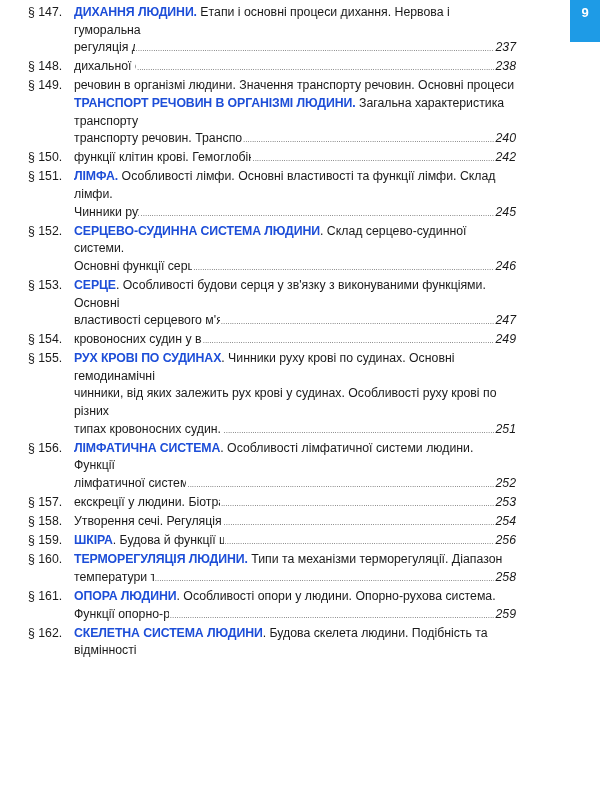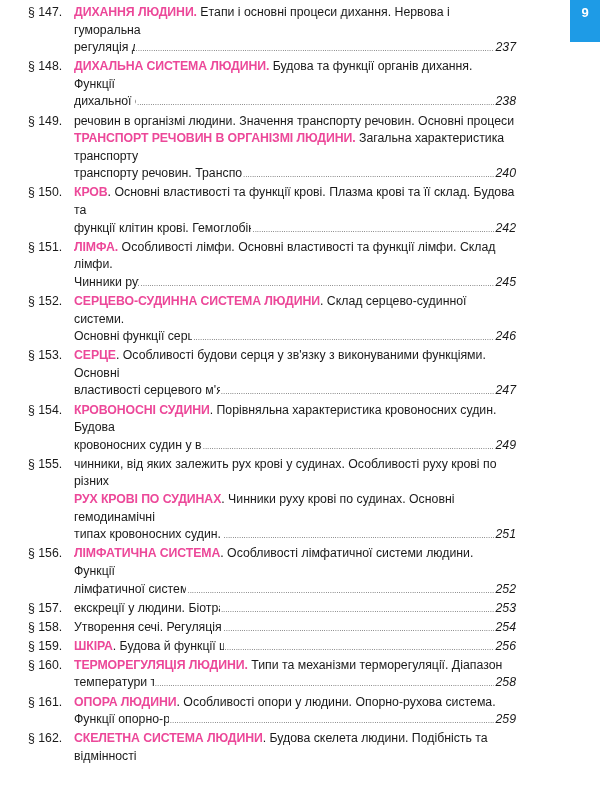--- a/index.html
+++ b/index.html
@@ -12,21 +12,21 @@
       position: absolute; right: 0; top: 0; width: 30px; height: 42px;
       background: #1e9be6; color: #fff; font-weight: bold; font-size: 13px;
       text-align: center; line-height: 26px;
     }
     .toc {
       position: absolute; left: 20px; top: 4px; width: 496px;
       font-size: 12.3px; line-height: 17.6px;
     }
     .entry { position: relative; padding-left: 54px; margin-bottom: 0.5px; }
     .num { position: absolute; left: 0; top: 0; white-space: nowrap; margin-left: 8px; }
-    .title { color: #ec4899; font-weight: bold; letter-spacing: -0.1px; }
+    .title { color: #1d4ed8; font-weight: bold; letter-spacing: -0.1px; }
     .body-line { display: block; }
     .last-line { display: flex; align-items: baseline; }
     .last-line .txt { white-space: nowrap; flex: 0 1 auto; overflow: hidden; }
     .last-line .dots {
       flex: 1 1 auto; overflow: hidden; white-space: nowrap; margin: 0 1px;
       color: #444; letter-spacing: 0px; font-size: 8px;
     }
     .last-line .dots::before {
       content: "........................................................................................................................................................................................................................................................................................";
     }
@@ -42,40 +42,38 @@
       <span class="num">§ 147.</span>
       <span class="body-line"><span class="title">ДИХАННЯ ЛЮДИНИ.</span> Етапи і основні процеси дихання. Нервова і гуморальна</span>
       <div class="last-line">
         <span class="txt">регуляція дихання</span>
         <span class="dots"></span>
         <span class="pg">237</span>
       </div>
     </div>
     <div class="entry">
       <span class="num">§ 148.</span>
-      <span class="body-line"><span class="title">ДИХАЛЬНА СИСТЕМА ЛЮДИНИ.</span> Будова та функції органів дихання. Функції</span>
       <div class="last-line">
         <span class="txt">дихальної системи</span>
         <span class="dots"></span>
         <span class="pg">238</span>
       </div>
     </div>
     <div class="entry">
       <span class="num">§ 149.</span>
       <span class="body-line">речовин в організмі людини. Значення транспорту речовин. Основні процеси</span>
       <span class="body-line"><span class="title">ТРАНСПОРТ РЕЧОВИН В ОРГАНІЗМІ ЛЮДИНИ.</span> Загальна характеристика транспорту</span>
       <div class="last-line">
         <span class="txt">транспорту речовин. Транспортні позаклітинні рідини в організмі людини</span>
         <span class="dots"></span>
         <span class="pg">240</span>
       </div>
     </div>
     <div class="entry">
       <span class="num">§ 150.</span>
-      <span class="body-line"><span class="title">КРОВ</span>. Основні властивості та функції крові. Плазма крові та її склад. Будова та</span>
       <div class="last-line">
         <span class="txt">функції клітин крові. Гемоглобін. Групи крові. Переливання крові. Зсідання крові</span>
         <span class="dots"></span>
         <span class="pg">242</span>
       </div>
     </div>
     <div class="entry">
       <span class="num">§ 151.</span>
       <span class="body-line"><span class="title">ЛІМФА.</span> Особливості лімфи. Основні властивості та функції лімфи. Склад лімфи.</span>
       <div class="last-line">
@@ -97,31 +95,30 @@
       <span class="num">§ 153.</span>
       <span class="body-line"><span class="title">СЕРЦЕ</span>. Особливості будови серця у зв'язку з виконуваними функціями. Основні</span>
       <div class="last-line">
         <span class="txt">властивості серцевого м'яза. Серцевий цикл та його фази</span>
         <span class="dots"></span>
         <span class="pg">247</span>
       </div>
     </div>
     <div class="entry">
       <span class="num">§ 154.</span>
-      <span class="body-line"><span class="title">КРОВОНОСНІ СУДИНИ</span>. Порівняльна характеристика кровоносних судин. Будова</span>
       <div class="last-line">
         <span class="txt">кровоносних судин у взаємозв'язку з функціями</span>
         <span class="dots"></span>
         <span class="pg">249</span>
       </div>
     </div>
     <div class="entry">
       <span class="num">§ 155.</span>
+      <span class="body-line"><span class="title">РУХ КРОВІ ПО СУДИНАХ</span>. Чинники руху крові по судинах. Основні гемодинамічні</span>
       <span class="body-line">чинники, від яких залежить рух крові у судинах. Особливості руху крові по різних</span>
-      <span class="body-line"><span class="title">РУХ КРОВІ ПО СУДИНАХ</span>. Чинники руху крові по судинах. Основні гемодинамічні</span>
       <div class="last-line">
         <span class="txt">типах кровоносних судин. Основні гемодинамічні показники</span>
         <span class="dots"></span>
         <span class="pg">251</span>
       </div>
     </div>
     <div class="entry">
       <span class="num">§ 156.</span>
       <span class="body-line"><span class="title">ЛІМФАТИЧНА СИСТЕМА</span>. Особливості лімфатичної системи людини. Функції</span>
       <div class="last-line">

